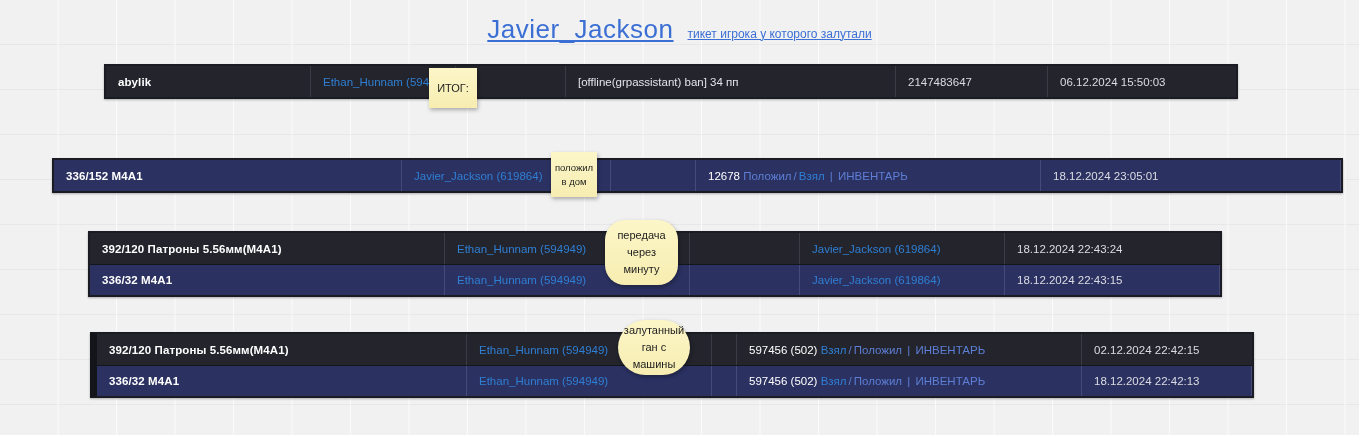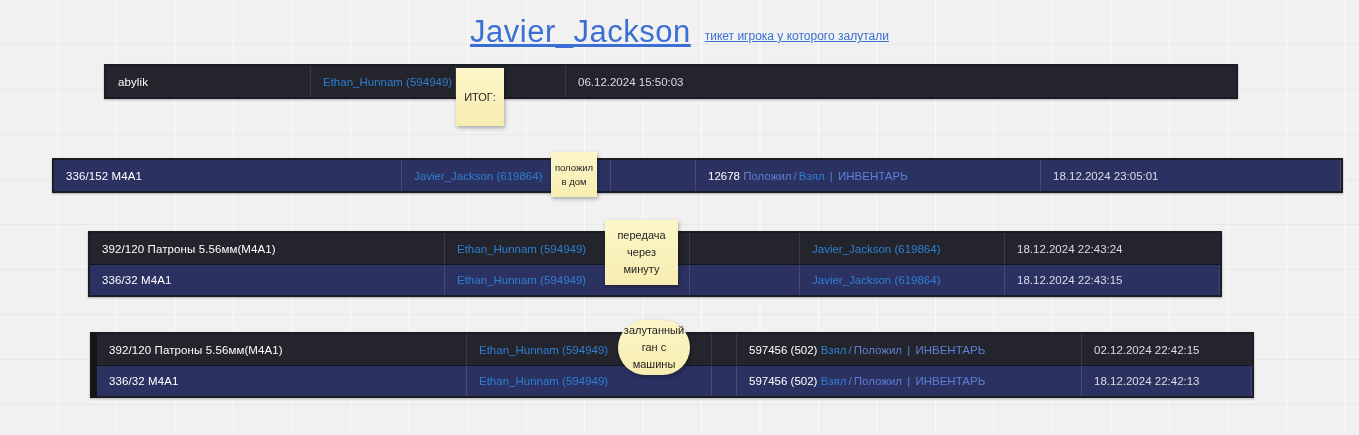--- a/index.html
+++ b/index.html
@@ -27,21 +27,21 @@
   
   .heading {
     position: absolute;
     left: 0;
     top: 14px;
     width: 1359px;
     text-align: center;
     white-space: nowrap;
   }
   .title-link {
-    font-size: 31px;
+    font-size: 26px;
     color: #3b6fd4;
     text-decoration: underline;
     letter-spacing: 0.5px;
     font-weight: 400;
     vertical-align: middle;
   }
   .sub-link {
     font-size: 12px;
     color: #3b6fd4;
     text-decoration: underline;
@@ -78,21 +78,21 @@
     align-items: center;
     overflow: hidden;
     white-space: nowrap;
     border-right: 1px solid #3a3b45;
   }
   .row.navy > .cell { border-right: 1px solid #454a78; }
   .cell:last-child { border-right: none; }
 
   .c-item {
     color: #ffffff;
-    font-weight: normal;
+    font-weight: bold;
     letter-spacing: .1px;
   }
   .c-player { color: #2f7fd4; }
   .c-num  { color: #dcdde3; }
   .c-date { color: #dcdde3; }
   .c-plain { color: #e3e4ea; }
   .lnk-a { color: #2f7fd4; }
   .lnk-b { color: #5d7fd6; }
   .sep   { color: #5d7fd6; padding: 0 2px; }
   .white { color: #ffffff; }
@@ -122,20 +122,22 @@
 
   <div class="heading">
     <a class="title-link" href="#">Javier_Jackson</a><a class="sub-link" href="#">тикет игрока у которого залутали</a>
   </div>
 
   <div class="tbl" style="left:104px; top:64px; width:1134px;">
     <div class="row dark">
       <div class="cell c-item" style="width:205px">abylik</div>
       <div class="cell c-player" style="width:145px">Ethan_Hunnam (594949)</div>
       <div class="cell" style="width:110px"></div>
+      <div class="cell c-plain" style="width:330px">[offline(grpassistant) ban] 34 пп</div>
+      <div class="cell c-num" style="width:152px">2147483647</div>
       <div class="cell c-date" style="flex:1">06.12.2024 15:50:03</div>
     </div>
   </div>
 
   <div class="tbl" style="left:52px; top:158px; width:1291px;">
     <div class="row navy">
       <div class="cell c-item" style="width:348px">336/152 M4A1</div>
       <div class="cell c-player" style="width:209px">Javier_Jackson (619864)</div>
       <div class="cell" style="width:85px"></div>
       <div class="cell" style="width:345px">
@@ -176,21 +178,21 @@
       <div class="cell c-item" style="width:370px">336/32 M4A1</div>
       <div class="cell c-player" style="width:245px">Ethan_Hunnam (594949)</div>
       <div class="cell" style="width:10px"></div>
       <div class="cell" style="width:345px">
         <span class="white">597456 (502)</span>&nbsp;<a class="lnk-a" href="#" style="text-decoration:none">Взял</a><span class="sep">/</span><a class="lnk-b" href="#" style="text-decoration:none">Положил</a><span class="sep">&nbsp;|&nbsp;</span><a class="lnk-b" href="#" style="text-decoration:none">ИНВЕНТАРЬ</a>
       </div>
       <div class="cell c-date" style="flex:1">18.12.2024 22:42:13</div>
     </div>
   </div>
 
-  <div class="note" style="left:456px; top:68px; width:48px; height:58px;">ИТОГ:</div>
+  <div class="note" style="left:429px; top:68px; width:48px; height:40px;">ИТОГ:</div>
 
   <div class="note" style="left:551px; top:152px; width:46px; height:45px; font-size:9.5px; line-height:14px;">положил<br>в дом</div>
 
-  <div class="note" style="left:605px; top:220px; width:73px; height:65px;">передача<br>через<br>минуту</div>
+  <div class="note" style="left:605px; top:220px; width:73px; height:65px;border-radius:20px;">передача<br>через<br>минуту</div>
 
   <div class="note" style="left:618px; top:320px; width:72px; height:55px;border-radius:28px;">залутанный<br>ган с<br>машины</div>
 
 </div>
 
 </body></html>

